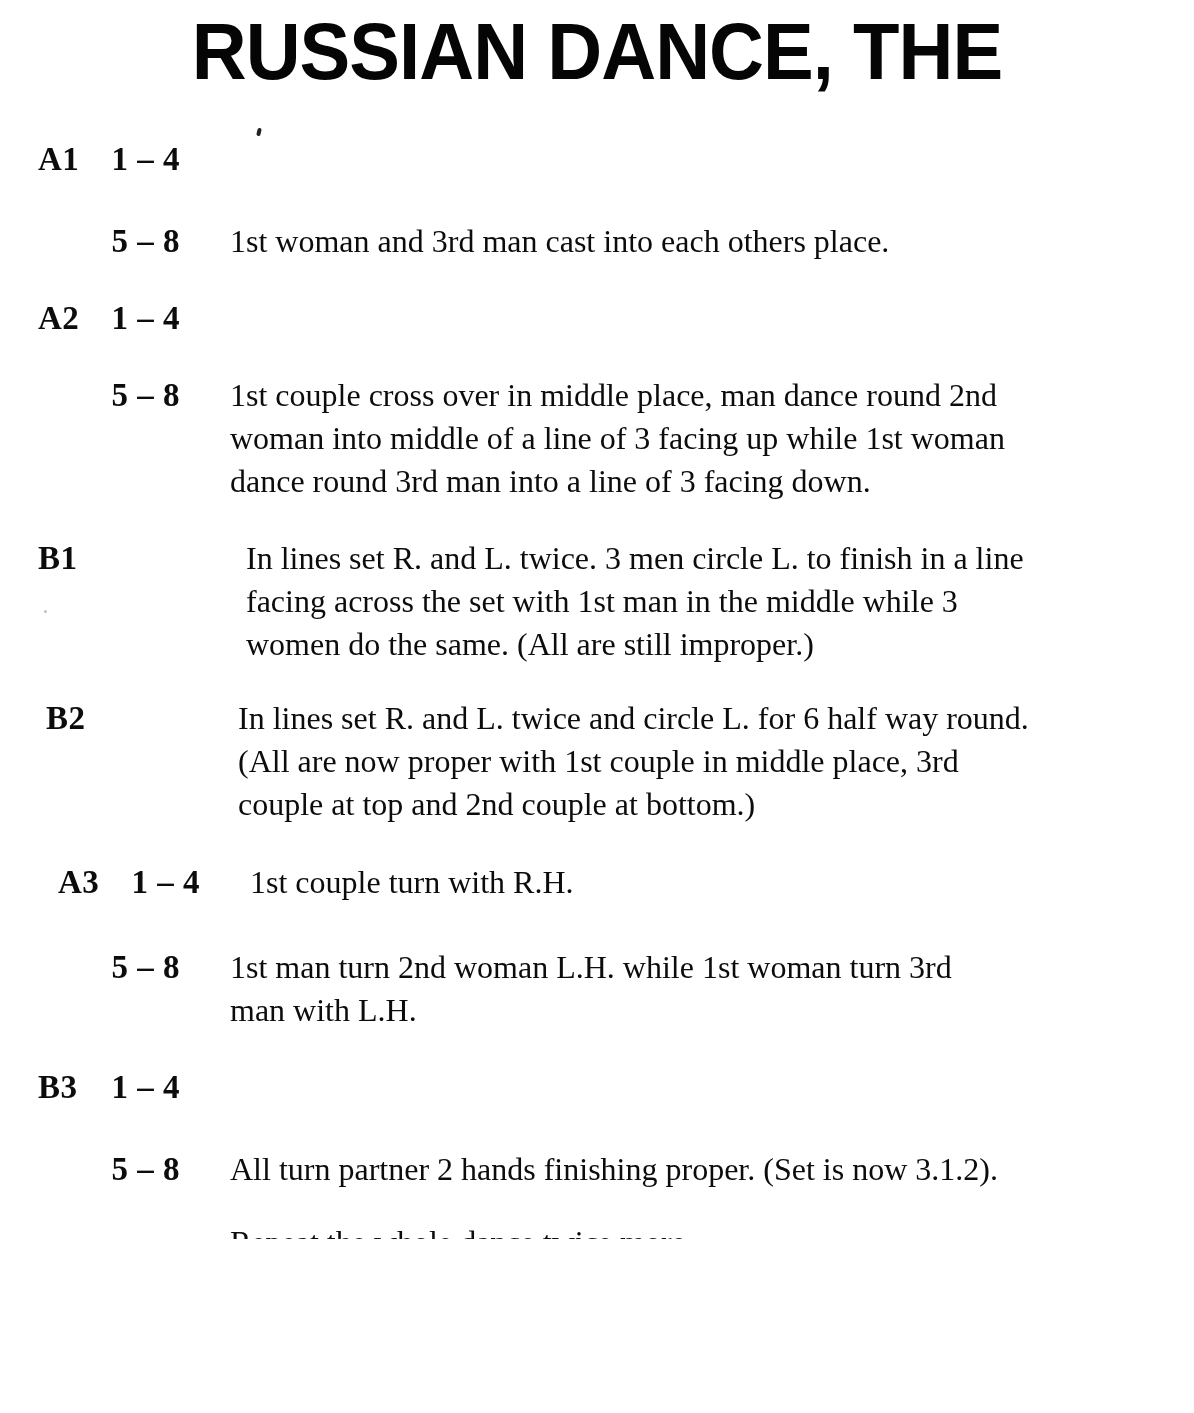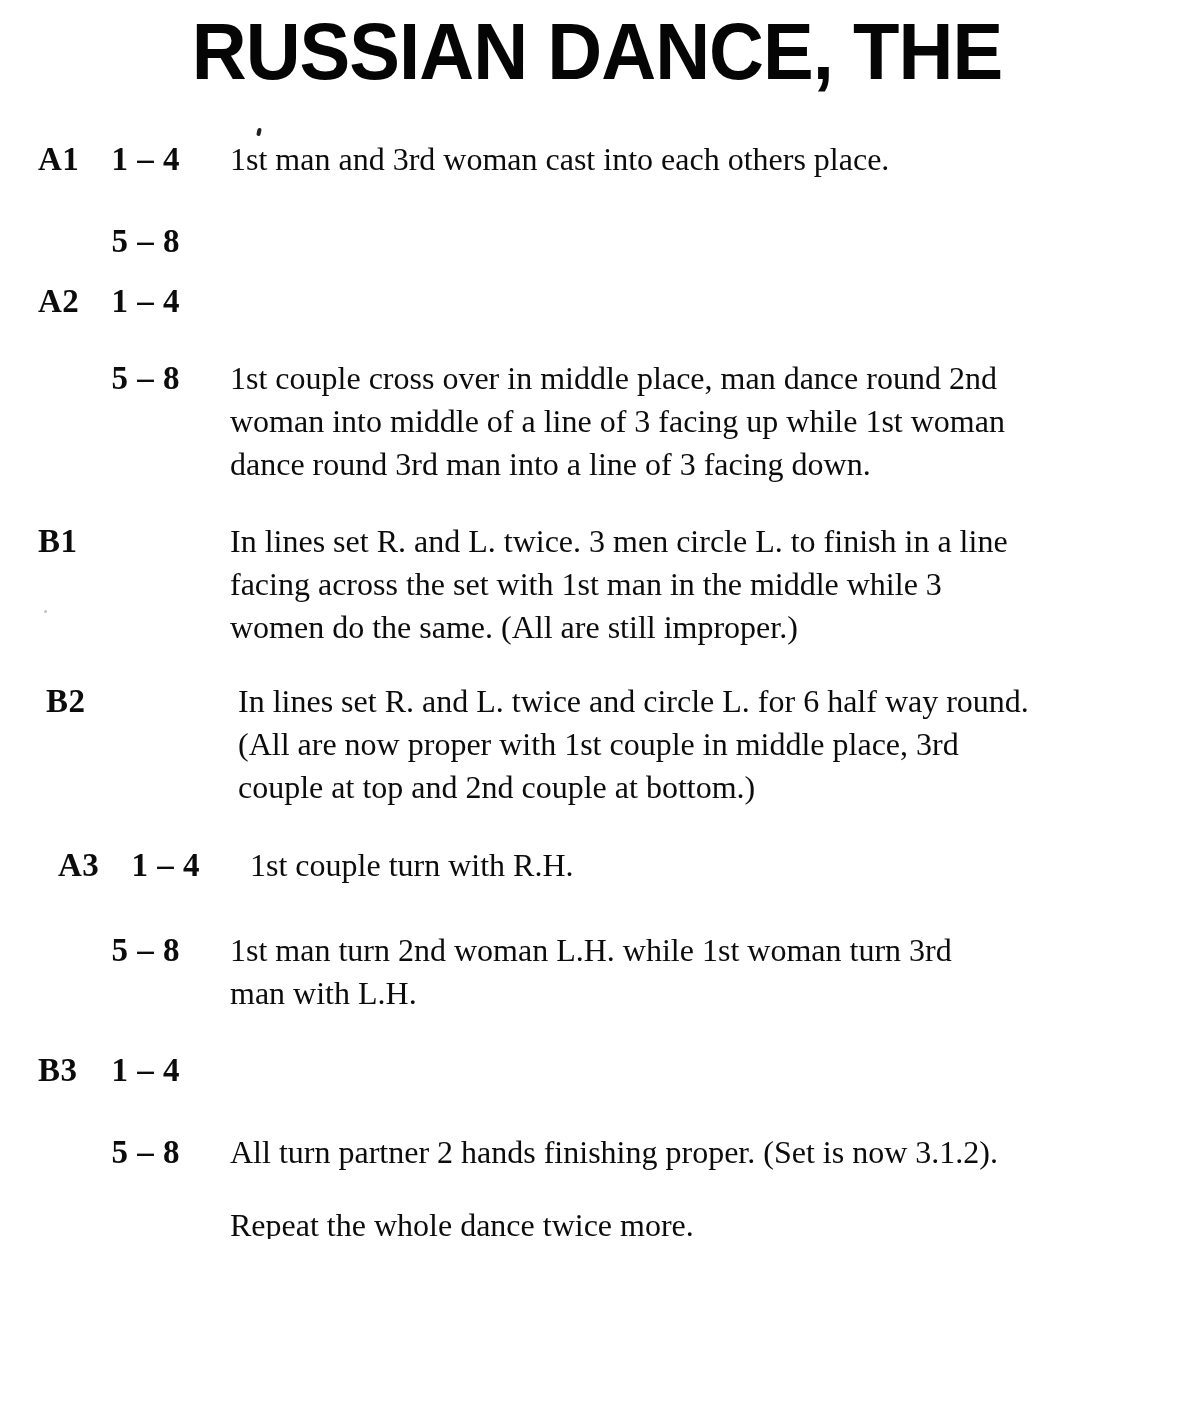--- a/index.html
+++ b/index.html
@@ -48,23 +48,23 @@
     letter-spacing: 0.5px;
   }
   .row .text {
     margin-left: 50px;
     width: 960px;
     white-space: pre-line;
   }
   
   .rows .row:nth-child(1)  { margin-top: 40px; }
   .rows .row:nth-child(2)  { margin-top: 39px; }
-  .rows .row:nth-child(3)  { margin-top: 17px; }
+  .rows .row:nth-child(3)  { margin-top: 34px; }
   .rows .row:nth-child(4)  { margin-top: 34px; }
-  .rows .row:nth-child(5)  { margin-top: 34px; }
+  .rows .row:nth-child(5)  { margin-top: 34px; gap: 16px; }
   .rows .row:nth-child(6)  { margin-top: 31px; margin-left: 8px; }
   .rows .row:nth-child(7)  { margin-top: 35px; margin-left: 20px; }
   .rows .row:nth-child(8)  { margin-top: 42px; }
   .rows .row:nth-child(9)  { margin-top: 34px; text-align: center; }
   .rows .row:nth-child(10) { margin-top: 39px; }
   .rows .row:nth-child(11) { margin-top: 30px; }
 
   
   .bottom-rule {
     position: absolute;
@@ -86,28 +86,28 @@
 
   <h1 class="title">RUSSIAN DANCE, THE</h1>
 
   <div class="rows">
 
     <div class="row">
       <div class="label">
         <span class="section">A1</span>
         <span class="bars">1 – 4</span>
       </div>
-      <div class="text">1st man and 3rd woman cast into each others place.</div>
     </div>
 
     <div class="row">
       <div class="label">
         <span class="section"></span>
         <span class="bars">5 – 8</span>
       </div>
+      <div class="text">1st woman and 3rd man cast into each others place.</div>
     </div>
 
     <div class="row">
       <div class="label">
         <span class="section">A2</span>
         <span class="bars">1 – 4</span>
       </div>
     </div>
 
     <div class="row">

